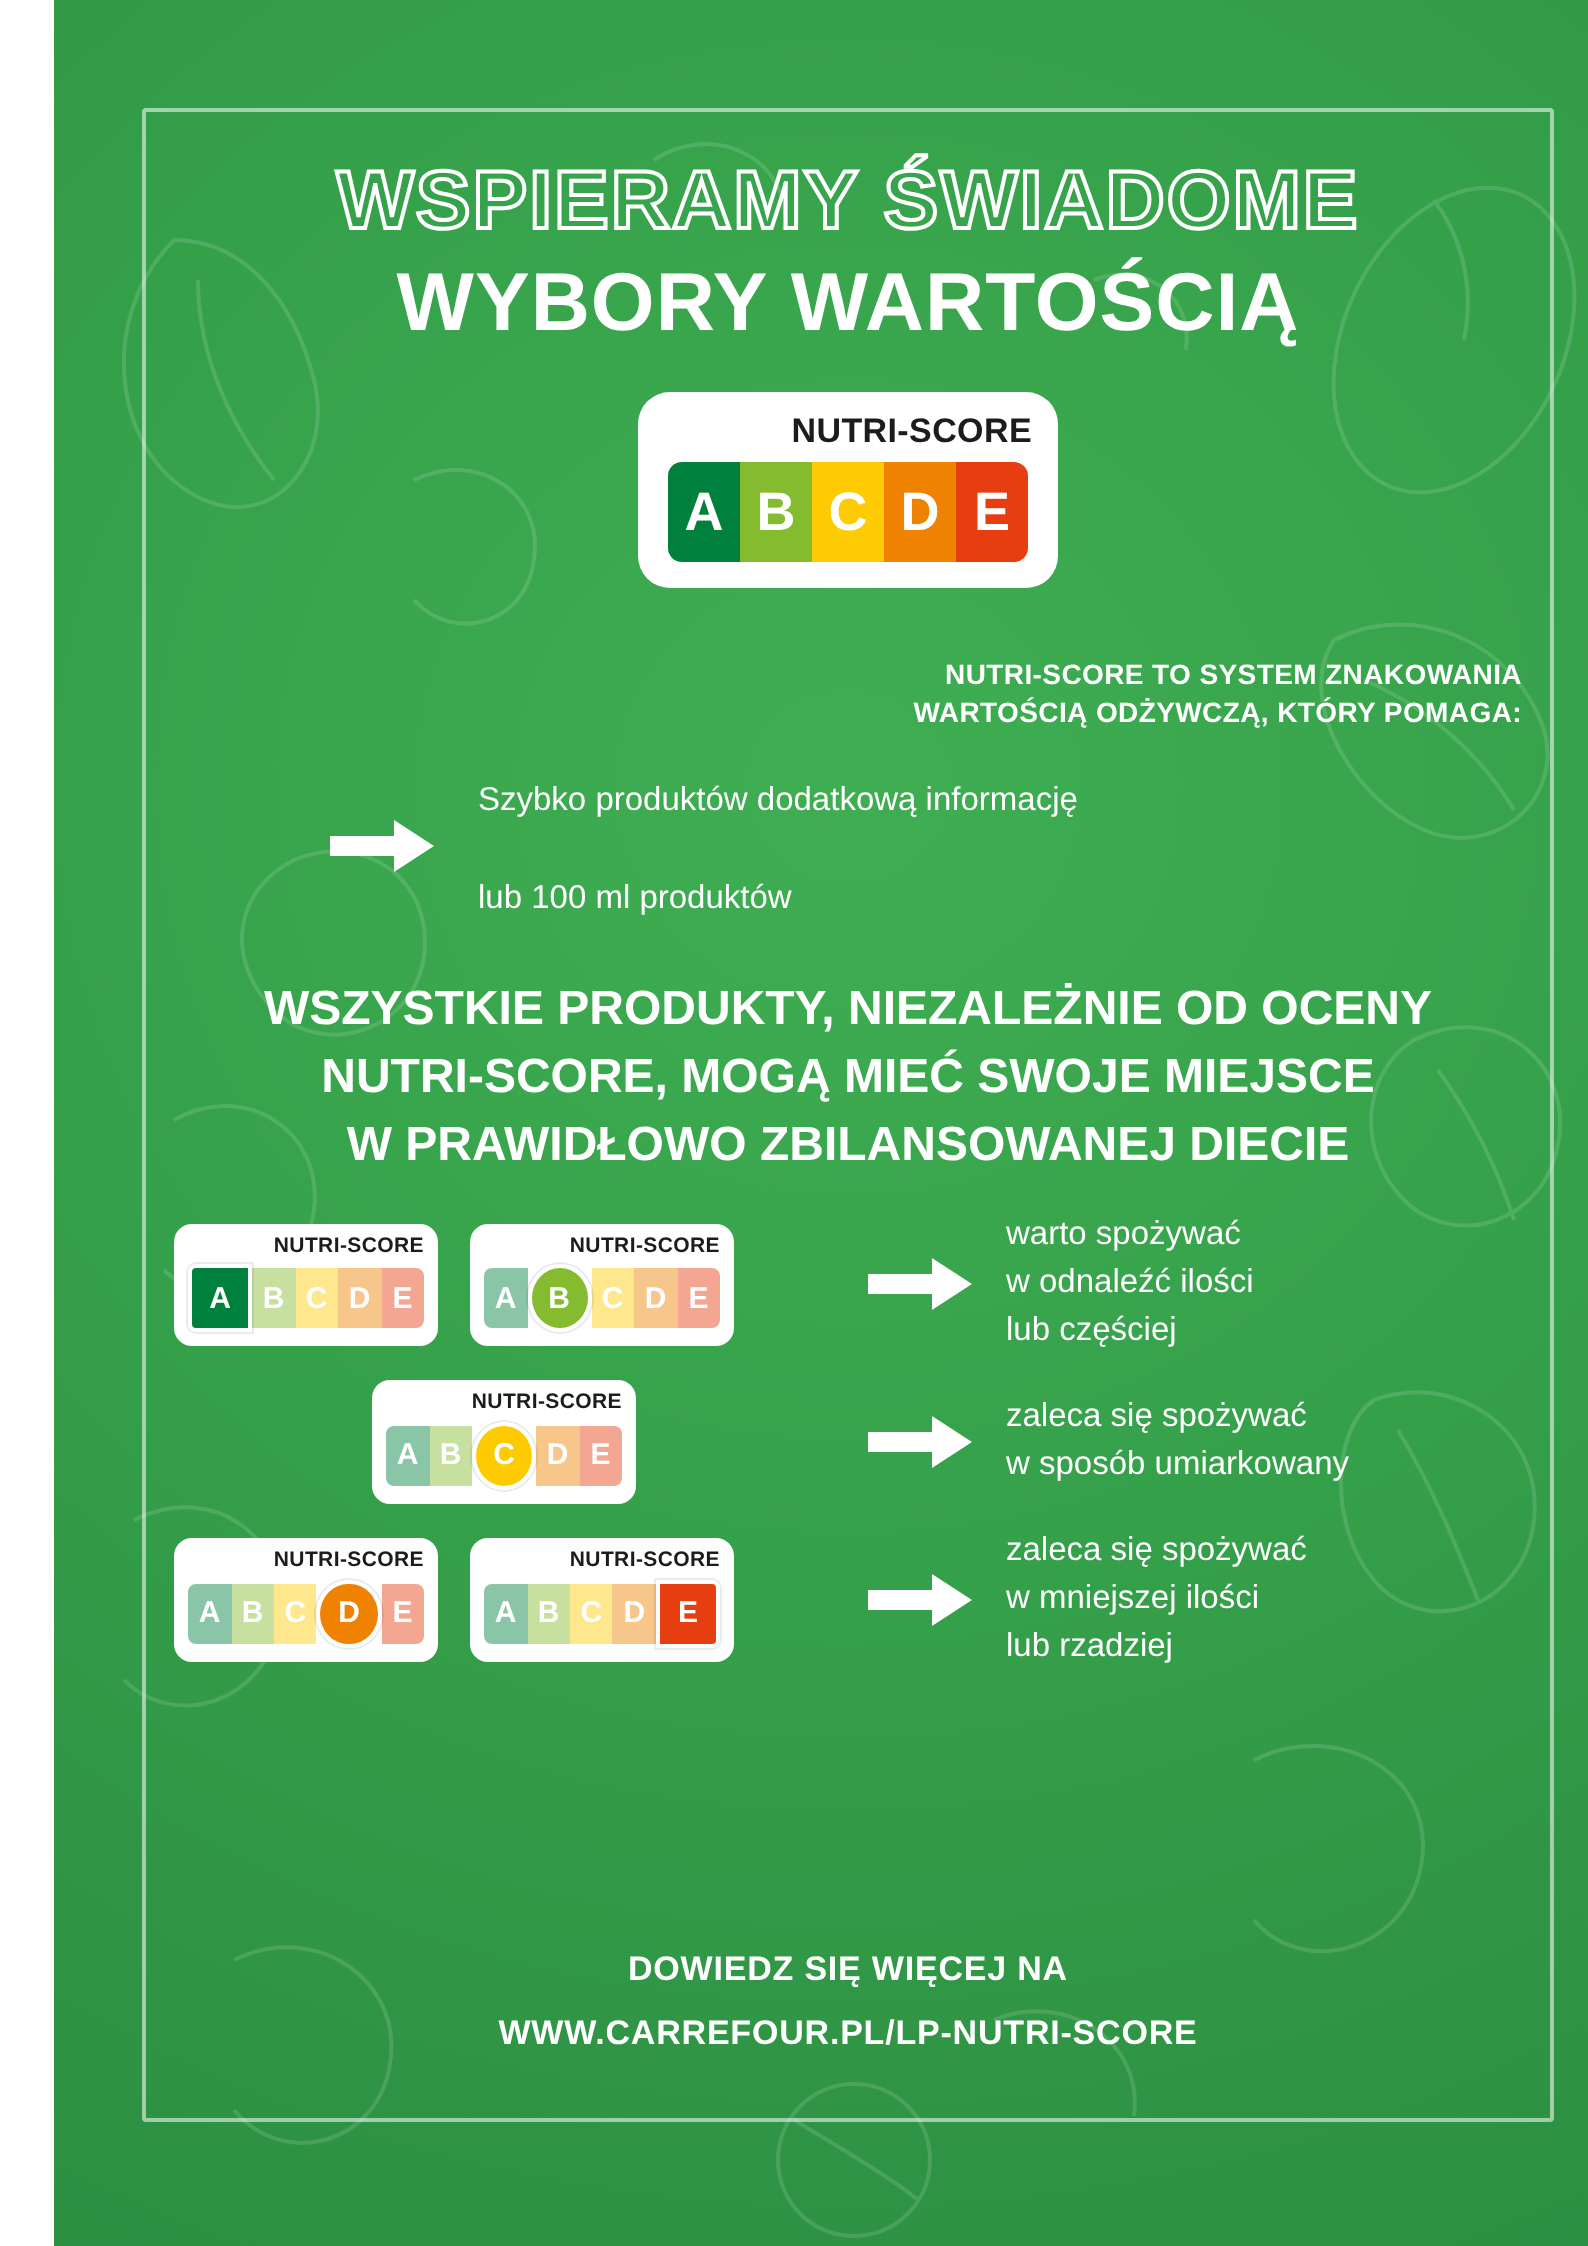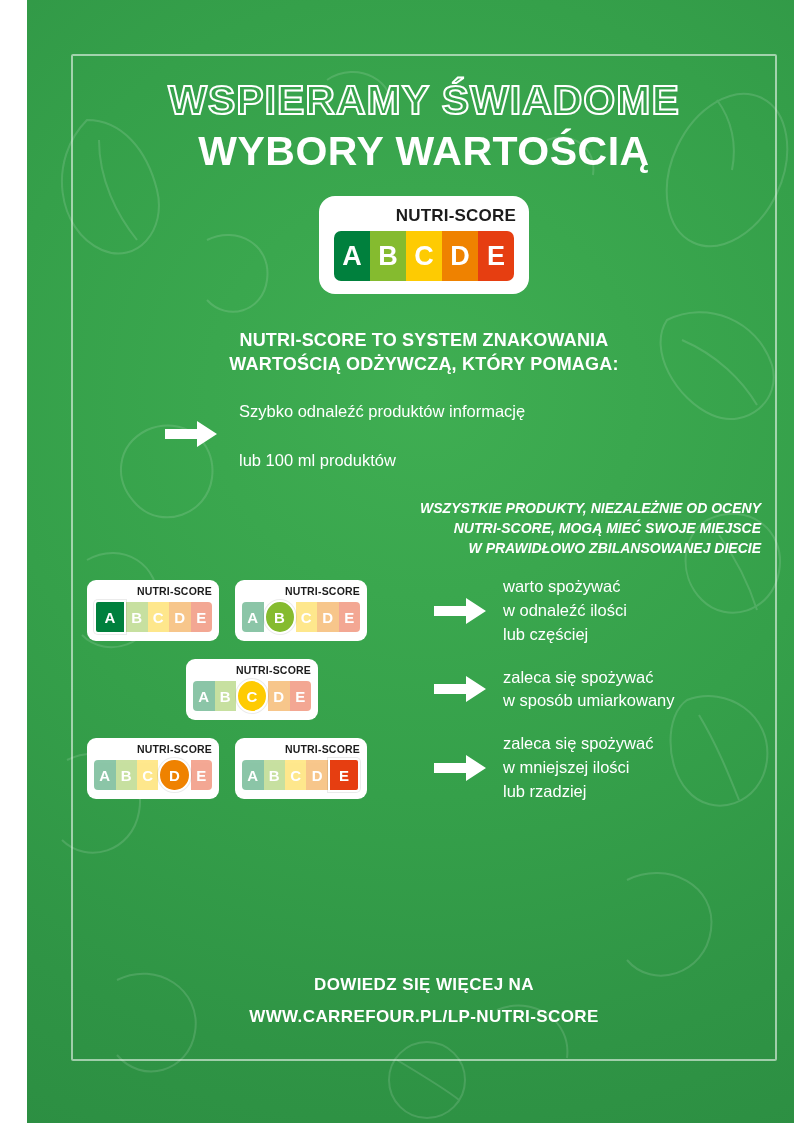--- a/index.html
+++ b/index.html
@@ -114,24 +114,24 @@
   }
   .ns-hero .ns-label { font-size: 17px; margin-bottom: 7px; }
   .ns-hero .ns-letter { width: 36px; height: 50px; font-size: 27px; }
   .ns-hero .ns-letter:first-child { border-radius: 7px 0 0 7px; }
   .ns-hero .ns-letter:last-child { border-radius: 0 7px 7px 0; }
 
   .hero-wrap { text-align: center; margin-top: 22px; }
 
   
   .sub-head {
-    text-align: center;
-    color: #ffffff;
-    font-weight: 700;
-    font-size: 18px;
+    text-align: right;
+    color: #ffffff;
+    font-weight: 700;
+    font-size: 14px;
     line-height: 1.35;
     margin: 34px 0 0 0;
     letter-spacing: 0.2px;
   }
 
   
   .bullets { margin-top: 22px; padding-left: 78px; }
   .bullet {
     display: flex;
     align-items: center;
@@ -141,27 +141,26 @@
     flex: 0 0 auto;
     margin-right: 22px;
   }
   .bullet-text {
     color: #ffffff;
     font-size: 16.5px;
     line-height: 1.5;
   }
 
   .sub-head2 {
-    text-align: right;
-    color: #ffffff;
-    font-weight: 700;
-    font-size: 14px;
+    text-align: center;
+    color: #ffffff;
+    font-weight: 700;
+    font-size: 24px;
     line-height: 1.42;
     margin: 26px 0 0 0;
-    font-style: italic;
   }
 
   
   .rows { margin-top: 16px; }
   .row {
     display: flex;
     align-items: center;
     min-height: 66px;
     margin-bottom: 10px;
   }
@@ -269,21 +268,21 @@
 
     <div class="bullets">
 
       <div class="bullet">
         <span class="arrow">
           <svg width="52" height="26" viewBox="0 0 52 26">
               <path d="M0 8 H32 V0 L52 13 L32 26 V18 H0 Z" fill="#ffffff"></path>
             </svg>
         </span>
         <span class="bullet-text">
-          <span>Szybko odnaleźć produktów informację</span><br>
+          <span>Szybko produktów dodatkową informację</span><br>
           <br>
           <span>lub 100 ml produktów</span>
         </span>
       </div>
 
 
     </div>
 
     <p class="sub-head2">
       <span>WSZYSTKIE PRODUKTY, NIEZALEŻNIE OD OCENY</span><br>

